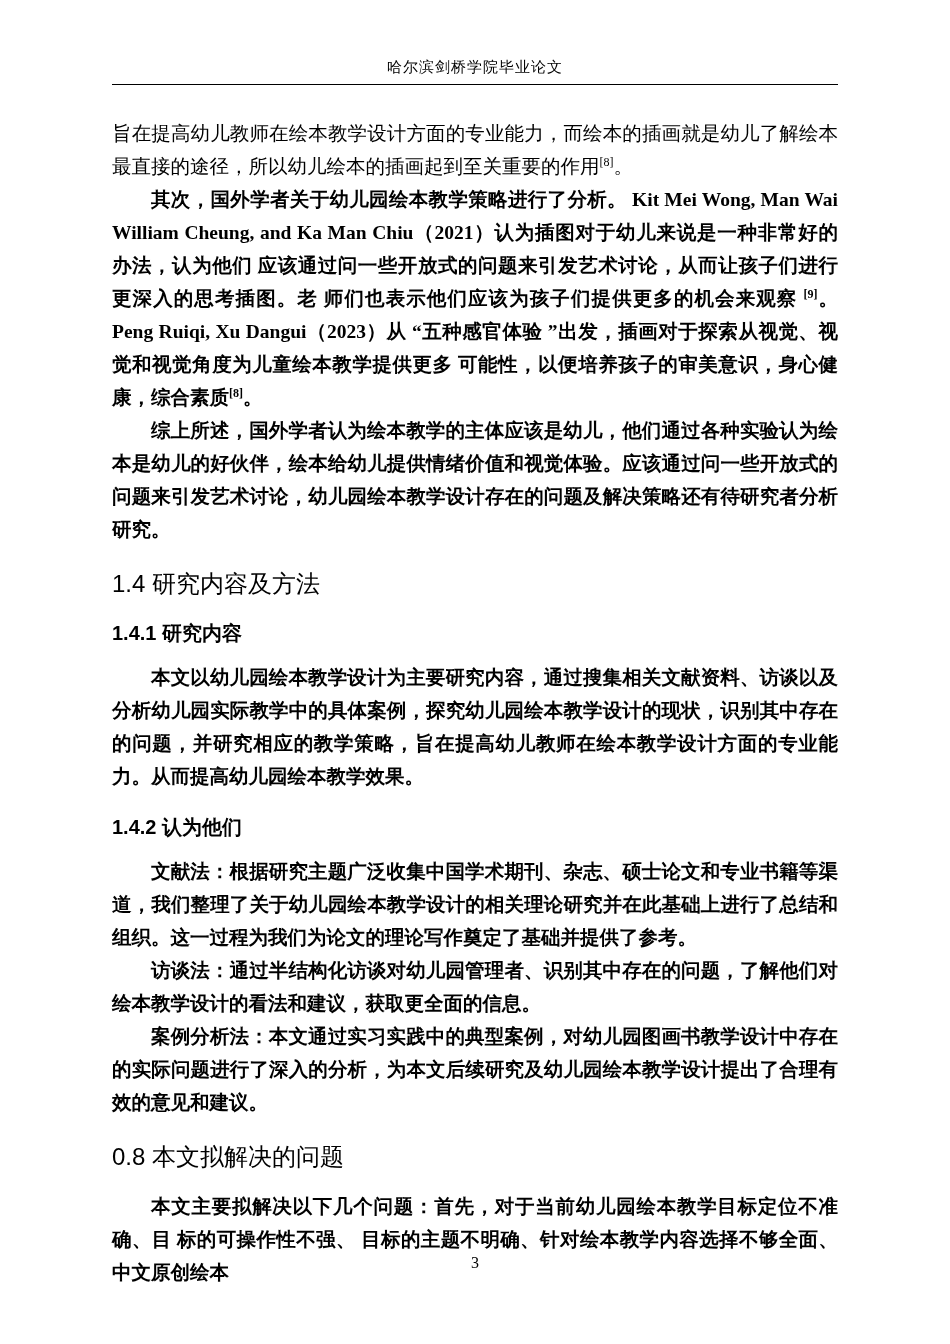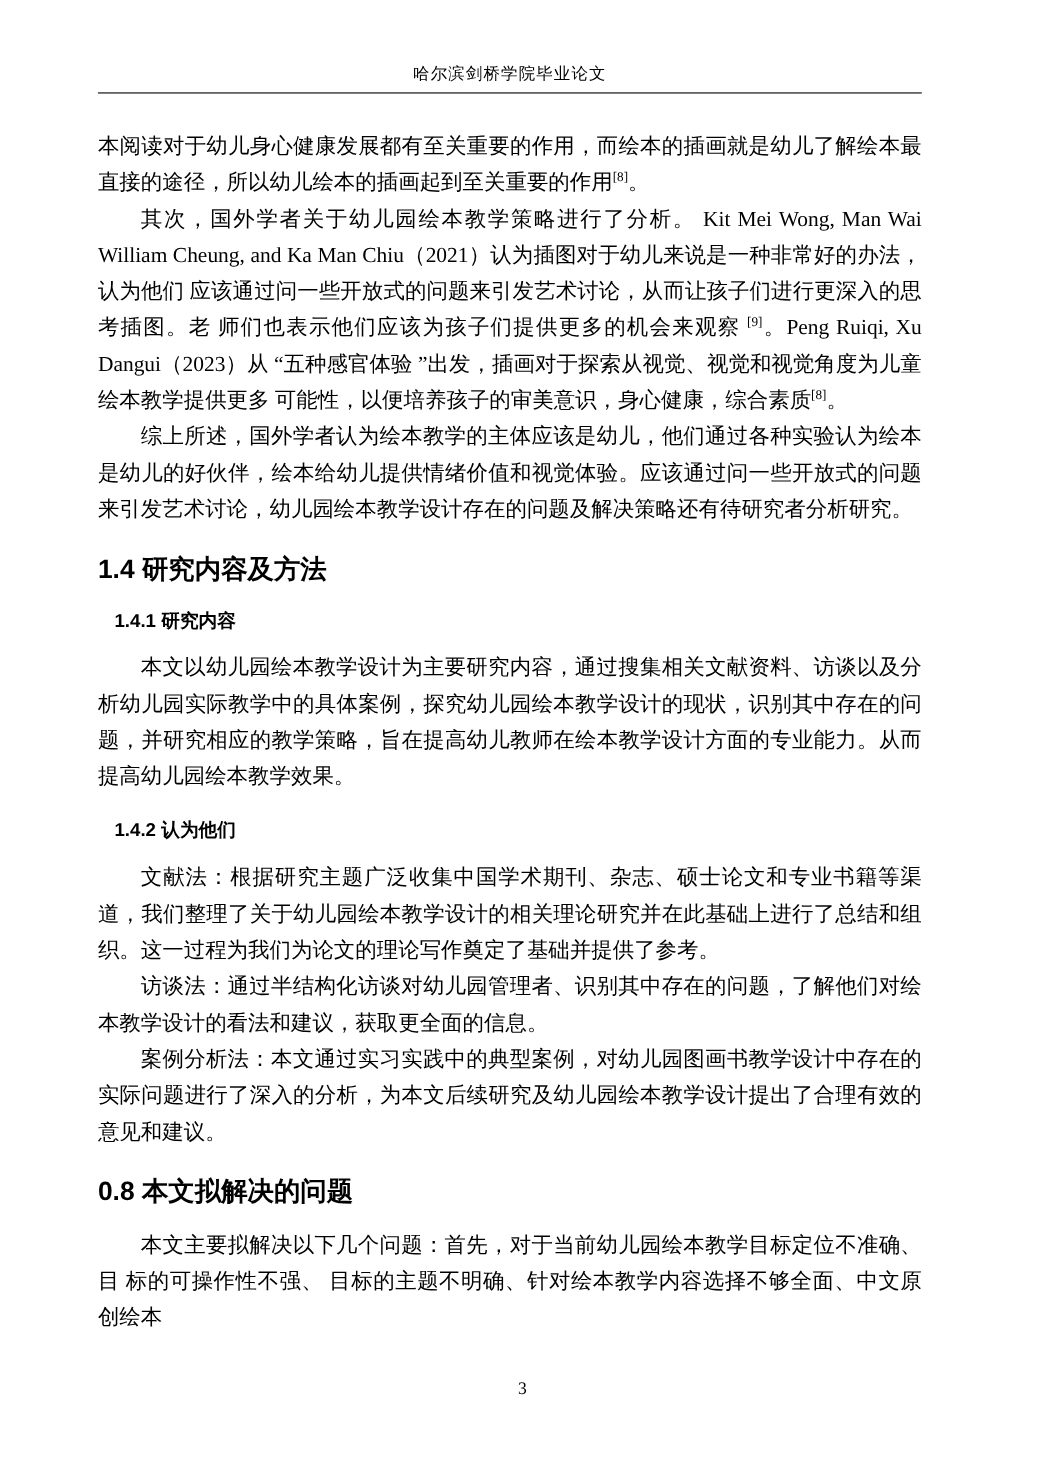--- a/index.html
+++ b/index.html
@@ -7,21 +7,21 @@
     padding: 0;
     background: #ffffff;
   }
   .page {
     position: relative;
     width: 950px;
     height: 1344px;
     margin: 0 auto;
     background: #ffffff;
     box-sizing: border-box;
-    padding: 58px 112px 0 89px;
+    padding: 58px 112px 0 112px;
     font-family: "Liberation Serif", "DejaVu Serif", serif;
     color: #000000;
   }
   .doc-header {
     text-align: center;
   }
   .doc-header .header-title {
     font-size: 15px;
     letter-spacing: 1px;
     padding-bottom: 7px;
@@ -35,38 +35,39 @@
   }
   .doc-body p.p {
     margin: 0;
     font-size: 19.5px;
     line-height: 33px;
     text-align: justify;
     word-break: break-word;
   }
   .doc-body p.p.indent {
     text-indent: 2em;
+    font-weight: bold;
   }
   .doc-body sup {
     font-size: 12px;
     line-height: 0;
     vertical-align: super;
   }
   .doc-body h2.h1 {
     font-family: "Liberation Sans", "DejaVu Sans", sans-serif;
-    font-weight: bold;
+    font-weight: normal;
     font-size: 24px;
     margin: 24px 0 18px 0;
     line-height: 1.2;
   }
   .doc-body h3.h2 {
     font-family: "Liberation Sans", "DejaVu Sans", sans-serif;
     font-weight: bold;
-    font-size: 17px;
-    margin: 22px 0 16px 15px;
+    font-size: 20px;
+    margin: 22px 0 16px 0;
     line-height: 1.2;
   }
   .doc-footer {
     position: absolute;
     left: 0;
     right: 0;
     bottom: 72px;
     text-align: center;
   }
   .doc-footer .page-number {
@@ -77,21 +78,21 @@
 <body>
 
 <div class="page">
 
   <header class="doc-header">
     <div class="header-title">哈尔滨剑桥学院毕业论文</div>
     <div class="header-rule"></div>
   </header>
 
   <main class="doc-body" id="doc-body">
-      <p class="p"><span>本阅读对于幼儿身心健康发展都有至关重要的作用，而绘本的插画就是幼儿了解绘本最直接的途径，所以幼儿绘本的插画起到至关重要的作用</span><sup>[8]</sup><span>。</span></p>
+      <p class="p"><span>旨在提高幼儿教师在绘本教学设计方面的专业能力，而绘本的插画就是幼儿了解绘本最直接的途径，所以幼儿绘本的插画起到至关重要的作用</span><sup>[8]</sup><span>。</span></p>
       <p class="p indent"><span>其次，国外学者关于幼儿园绘本教学策略进行了分析。 Kit Mei Wong, Man Wai William Cheung, and Ka Man Chiu（2021）认为插图对于幼儿来说是一种非常好的办法，认为他们 应该通过问一些开放式的问题来引发艺术讨论，从而让孩子们进行更深入的思考插图。老 师们也表示他们应该为孩子们提供更多的机会来观察 </span><sup>[9]</sup><span>。Peng Ruiqi, Xu Dangui（2023）从 “五种感官体验 ”出发，插画对于探索从视觉、视觉和视觉角度为儿童绘本教学提供更多 可能性，以便培养孩子的审美意识，身心健康，综合素质</span><sup>[8]</sup><span>。</span></p>
       <p class="p indent"><span>综上所述，国外学者认为绘本教学的主体应该是幼儿，他们通过各种实验认为绘本是幼儿的好伙伴，绘本给幼儿提供情绪价值和视觉体验。应该通过问一些开放式的问题来引发艺术讨论，幼儿园绘本教学设计存在的问题及解决策略还有待研究者分析研究。</span></p>
       <h2 class="h1"><span>1.4 研究内容及方法</span></h2>
       <h3 class="h2"><span>1.4.1 研究内容</span></h3>
       <p class="p indent"><span>本文以幼儿园绘本教学设计为主要研究内容，通过搜集相关文献资料、访谈以及分析幼儿园实际教学中的具体案例，探究幼儿园绘本教学设计的现状，识别其中存在的问题，并研究相应的教学策略，旨在提高幼儿教师在绘本教学设计方面的专业能力。从而提高幼儿园绘本教学效果。</span></p>
       <h3 class="h2"><span>1.4.2 认为他们</span></h3>
       <p class="p indent"><span>文献法：根据研究主题广泛收集中国学术期刊、杂志、硕士论文和专业书籍等渠道，我们整理了关于幼儿园绘本教学设计的相关理论研究并在此基础上进行了总结和组织。这一过程为我们为论文的理论写作奠定了基础并提供了参考。</span></p>
       <p class="p indent"><span>访谈法：通过半结构化访谈对幼儿园管理者、识别其中存在的问题，了解他们对绘本教学设计的看法和建议，获取更全面的信息。</span></p>
       <p class="p indent"><span>案例分析法：本文通过实习实践中的典型案例，对幼儿园图画书教学设计中存在的实际问题进行了深入的分析，为本文后续研究及幼儿园绘本教学设计提出了合理有效的意见和建议。</span></p>
       <h2 class="h1"><span>0.8 本文拟解决的问题</span></h2>

